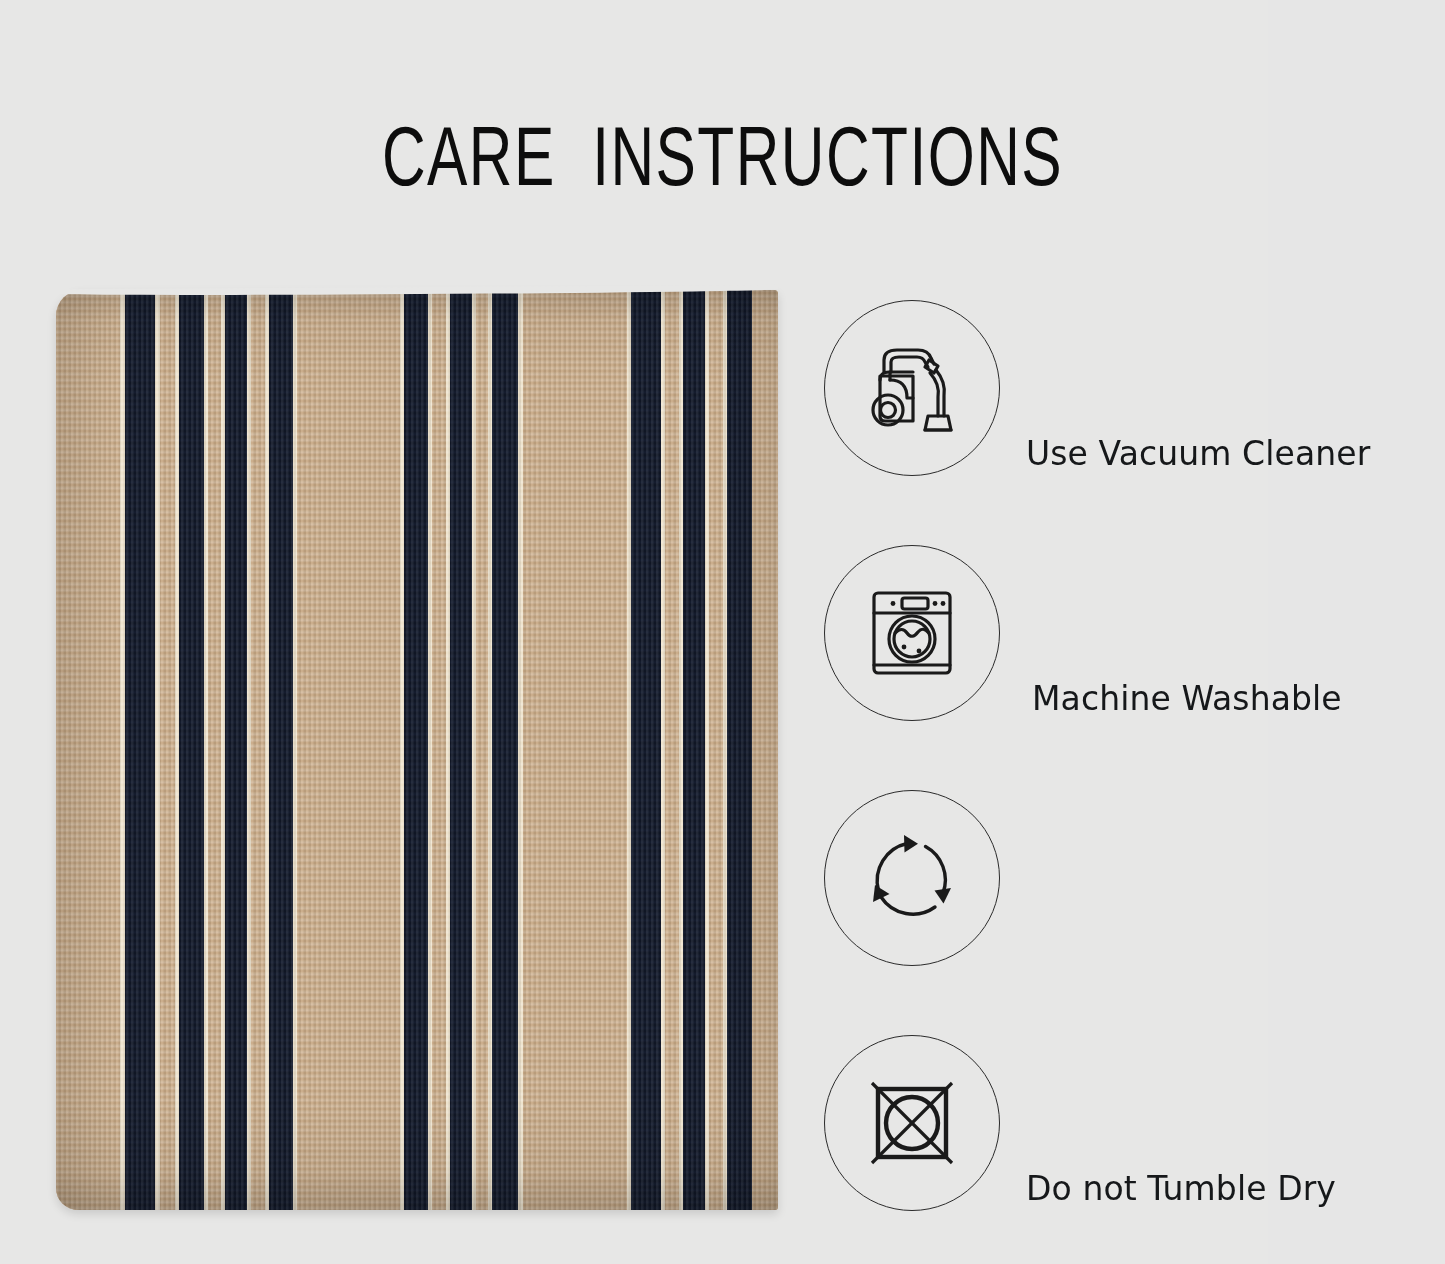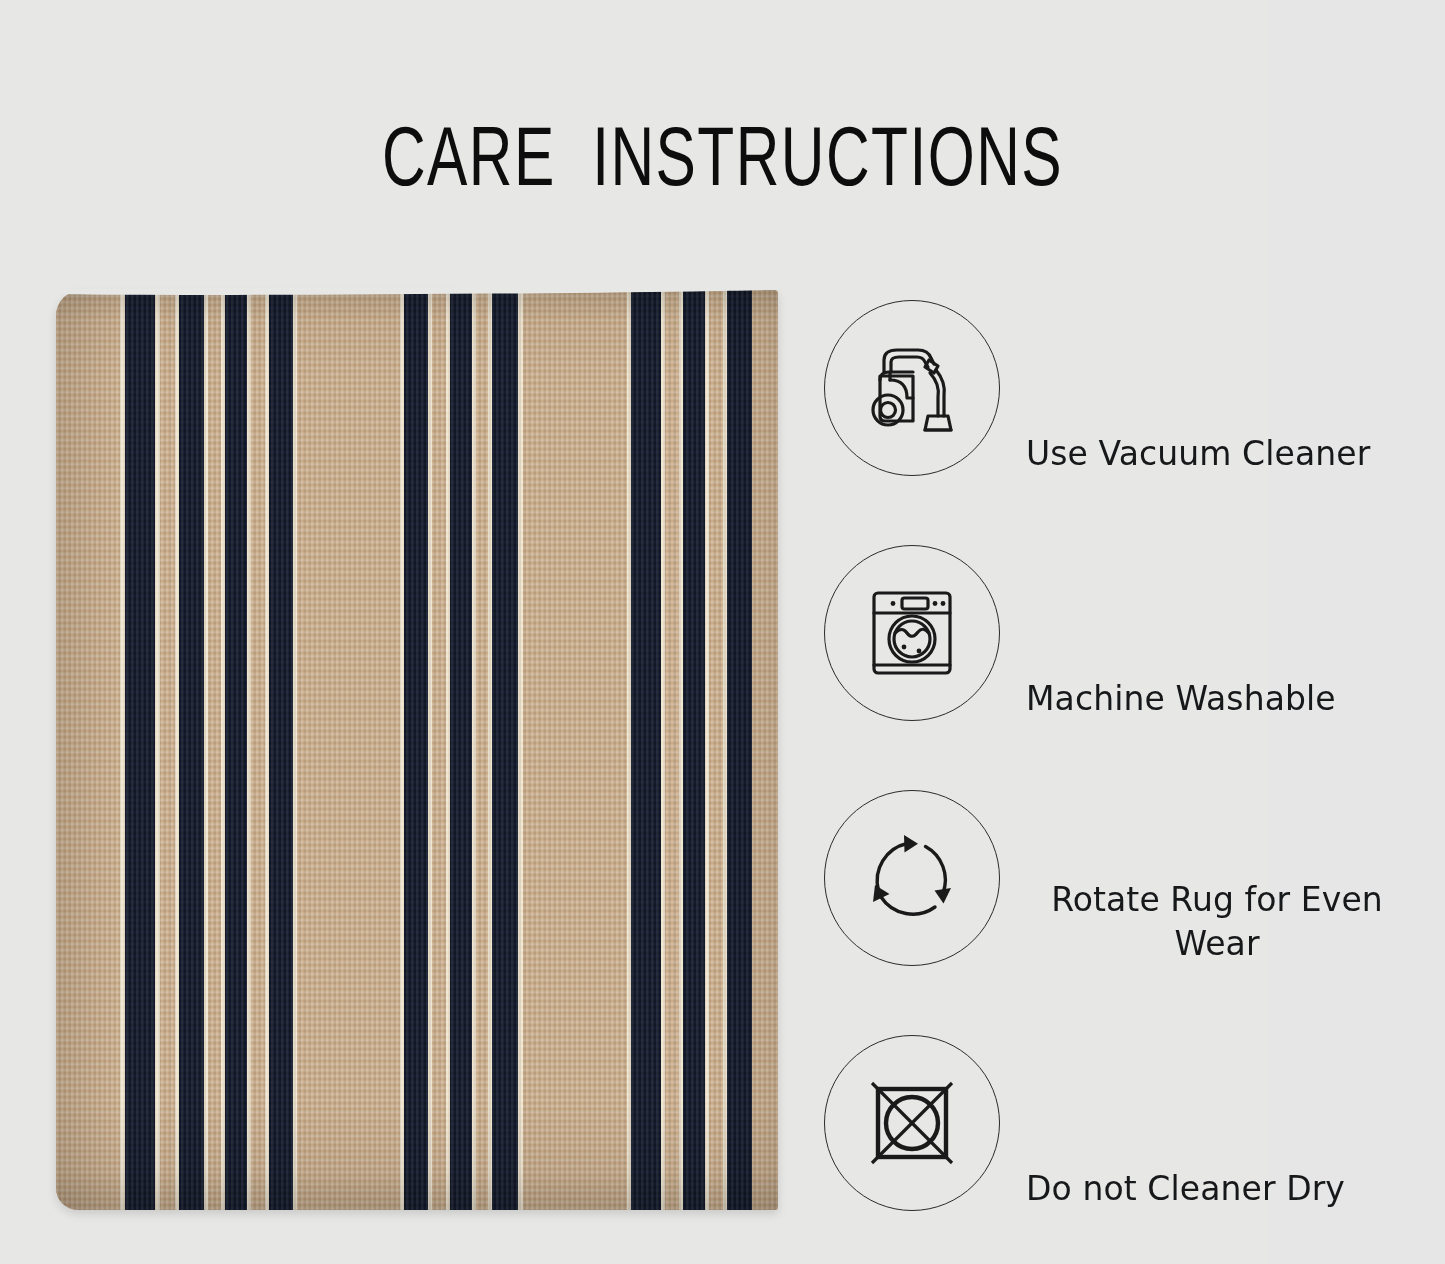--- a/index.html
+++ b/index.html
@@ -248,21 +248,21 @@
           <path d="M84 42 Q94 54 92 68 L92 88"></path>
           <path d="M78 45 Q88 56 86 69 L86 88"></path>
 
           <path d="M76 88 L96 88 L99 102 L73 102 Z"></path>
           <path d="M73 102 L99 102"></path>
         </svg>
       </div>
       <div class="care-label">Use Vacuum Cleaner</div>
     </div>
 
-    <div class="care-row" style="top:245px;">
+    <div class="care-row" style="top:245px;gap:6px;">
       <div class="icon-circle">
         <svg width="120" height="120" viewBox="0 0 120 120" fill="none" stroke="#1a1a1a" stroke-width="3.2" stroke-linecap="round" stroke-linejoin="round">
 
           <rect x="22" y="20" width="76" height="80" rx="4"></rect>
 
           <path d="M22 40 L98 40"></path>
 
           <path d="M22 92 L98 92"></path>
 
           <rect x="50" y="25" width="26" height="11" rx="2.5"></rect>
@@ -290,32 +290,31 @@
           <path d="M26.5 72.5 A38 38 0 0 1 55 25.5"></path>
           <path d="M52 17 L66 25.8 L52.5 34.5 Z" fill="#1a1a1a" stroke="none"></path>
 
           <path d="M73.5 28.5 A38 38 0 0 1 91 75"></path>
           <path d="M99 70 L91.5 85.5 L82.5 72.5 Z" fill="#1a1a1a" stroke="none"></path>
 
           <path d="M83 89 A38 38 0 0 1 29 79"></path>
           <path d="M21 84 L23 67 L37.5 76 Z" fill="#1a1a1a" stroke="none"></path>
         </svg>
       </div>
-      <div class="care-label center">Rotate Rug for Even Wear</div>
     </div>
 
     <div class="care-row" style="top:735px;">
       <div class="icon-circle">
         <svg width="120" height="120" viewBox="0 0 120 120" fill="none" stroke="#1a1a1a" stroke-width="4.4" stroke-linecap="butt" stroke-linejoin="miter">
 
           <rect x="26" y="26" width="68" height="68"></rect>
 
           <circle cx="60" cy="60" r="26"></circle>
 
           <path d="M20 20 L100 100" stroke-width="3.2"></path>
           <path d="M100 20 L20 100" stroke-width="3.2"></path>
         </svg>
       </div>
-      <div class="care-label">Do not Cleaner Dry</div>
+      <div class="care-label">Do not Tumble Dry</div>
     </div>
 
   </div>
 </div>
 
 </body></html>

